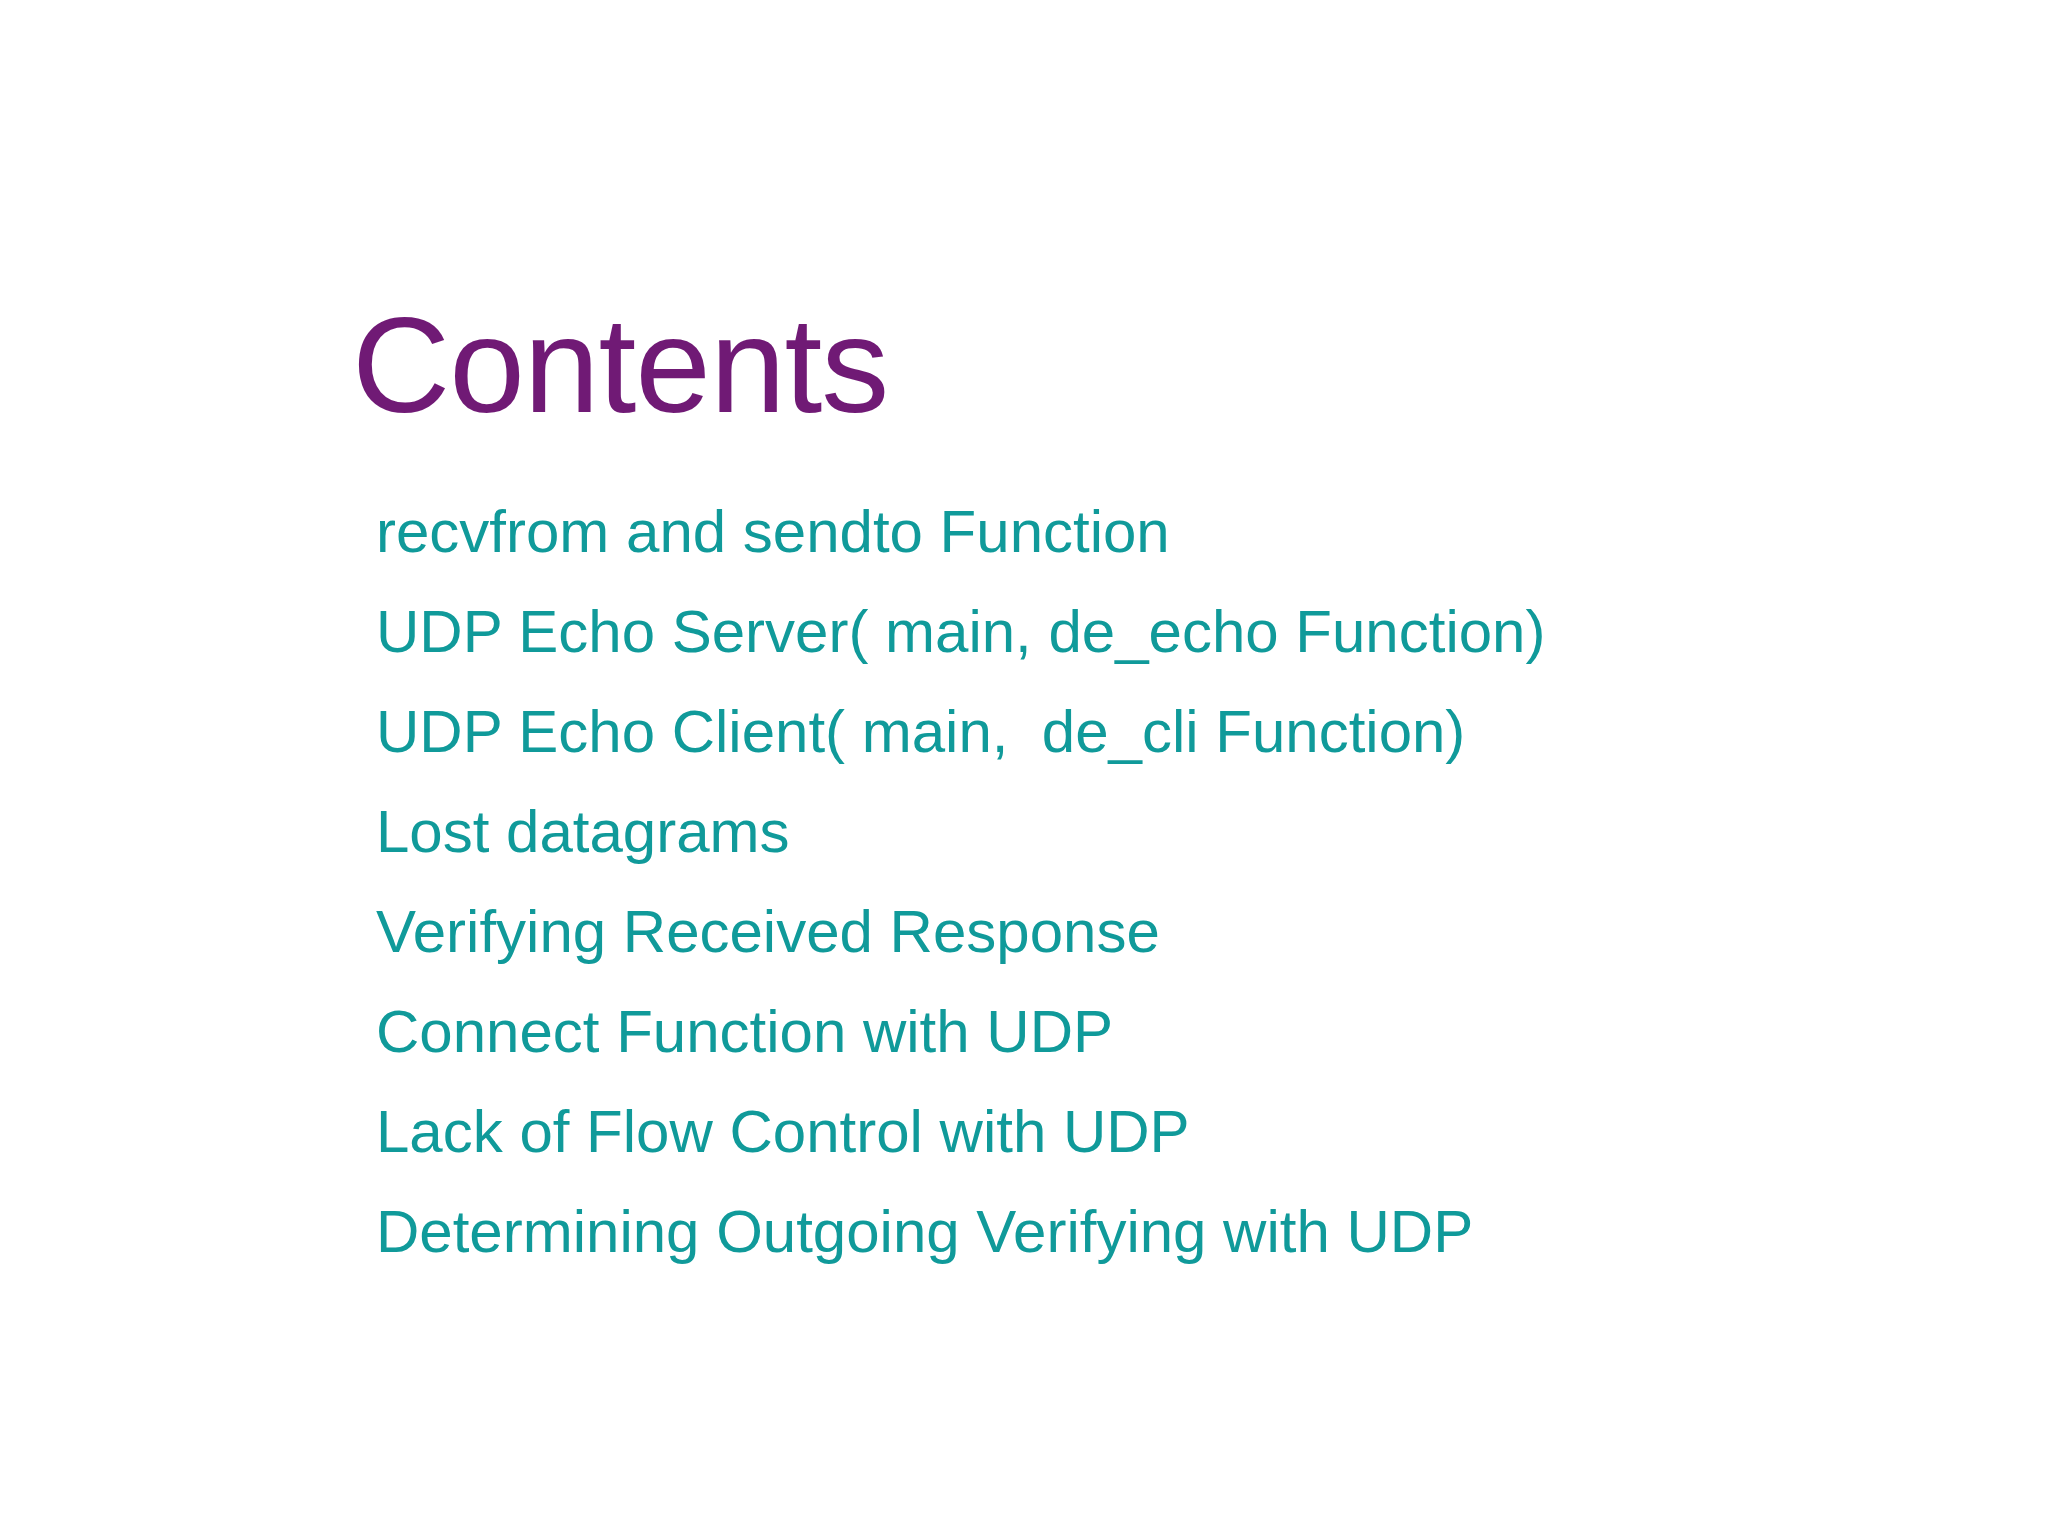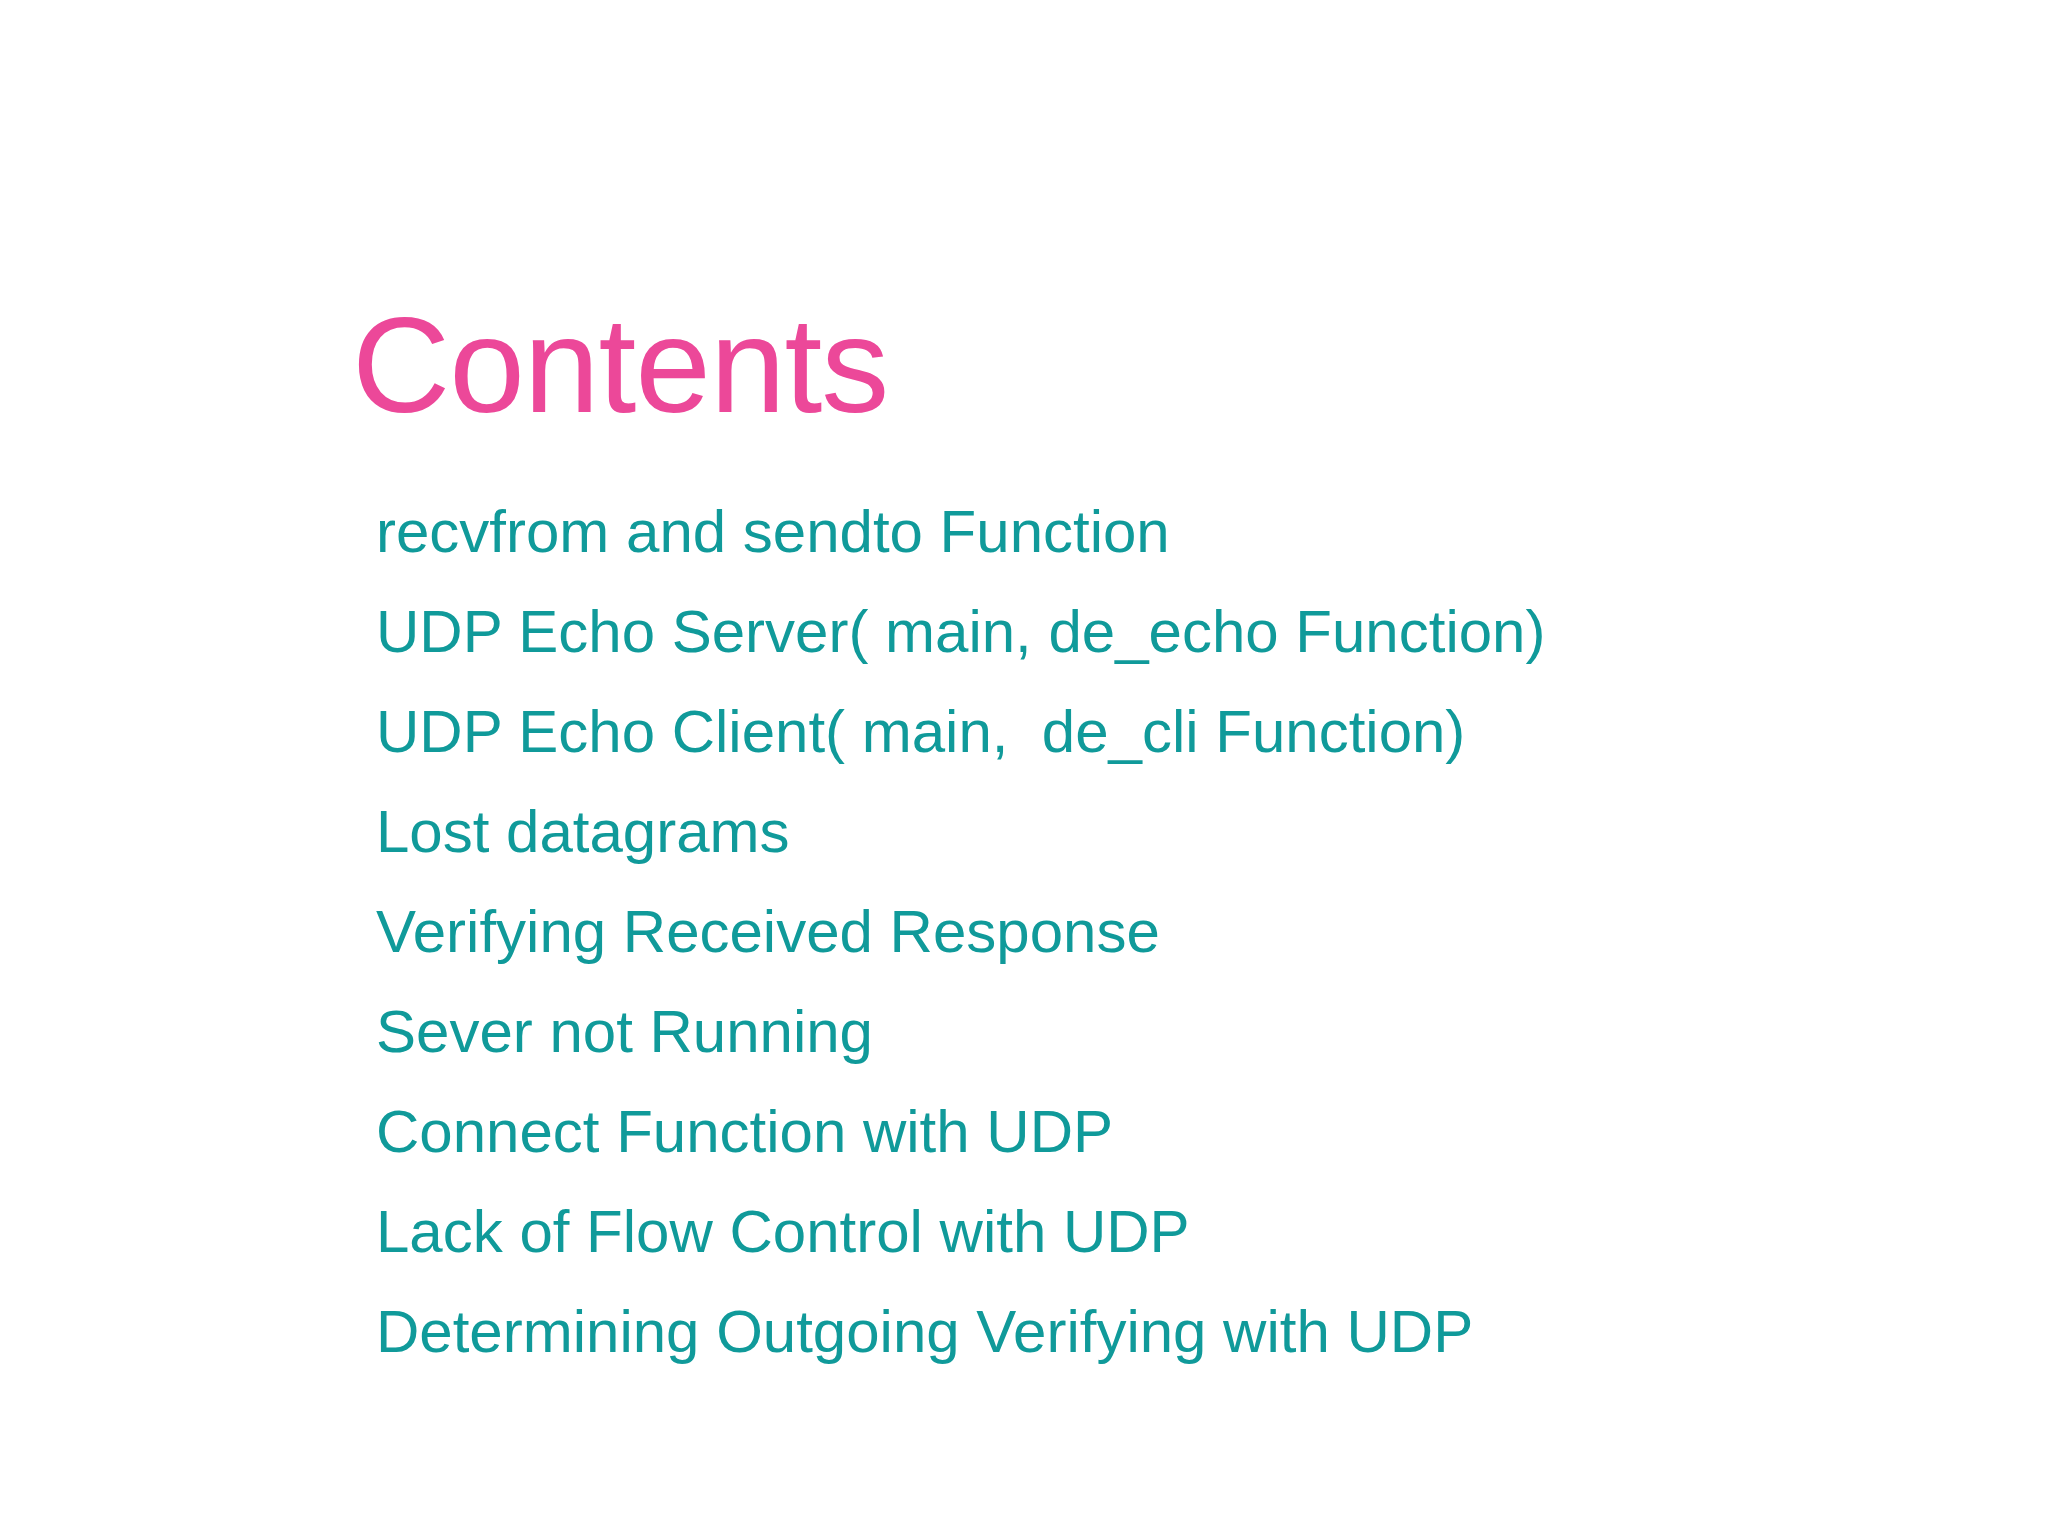--- a/index.html
+++ b/index.html
@@ -18,21 +18,21 @@
     overflow: hidden;
   }
   .slide-title {
     position: absolute;
     left: 352px;
     top: 206px;
     font-family: "Liberation Sans", sans-serif;
     font-size: 136px;
     line-height: 1.0;
     font-weight: 400;
-    color: #ec4899;
+    color: #701a75;
     letter-spacing: -1px;
     white-space: pre;
   }
   .body-list {
     position: absolute;
     left: 364px;
     top: 470px;
     width: 1560px;
     list-style: none;
     margin: 12px;
@@ -55,19 +55,18 @@
 <div class="slide">
 
   <h1 class="slide-title">Contents</h1>
 
   <ul class="body-list">
     <li class="body-item">recvfrom and sendto Function</li>
     <li class="body-item">UDP Echo Server( main, de_echo Function)</li>
     <li class="body-item">UDP Echo Client( main,  de_cli Function)</li>
     <li class="body-item">Lost datagrams</li>
     <li class="body-item">Verifying Received Response</li>
-    <li class="body-item">Sever not Running</li>
     <li class="body-item">Connect Function with UDP</li>
     <li class="body-item">Lack of Flow Control with UDP</li>
     <li class="body-item">Determining Outgoing Verifying with UDP</li>
   </ul>
 
 </div>
 
 </body></html>

